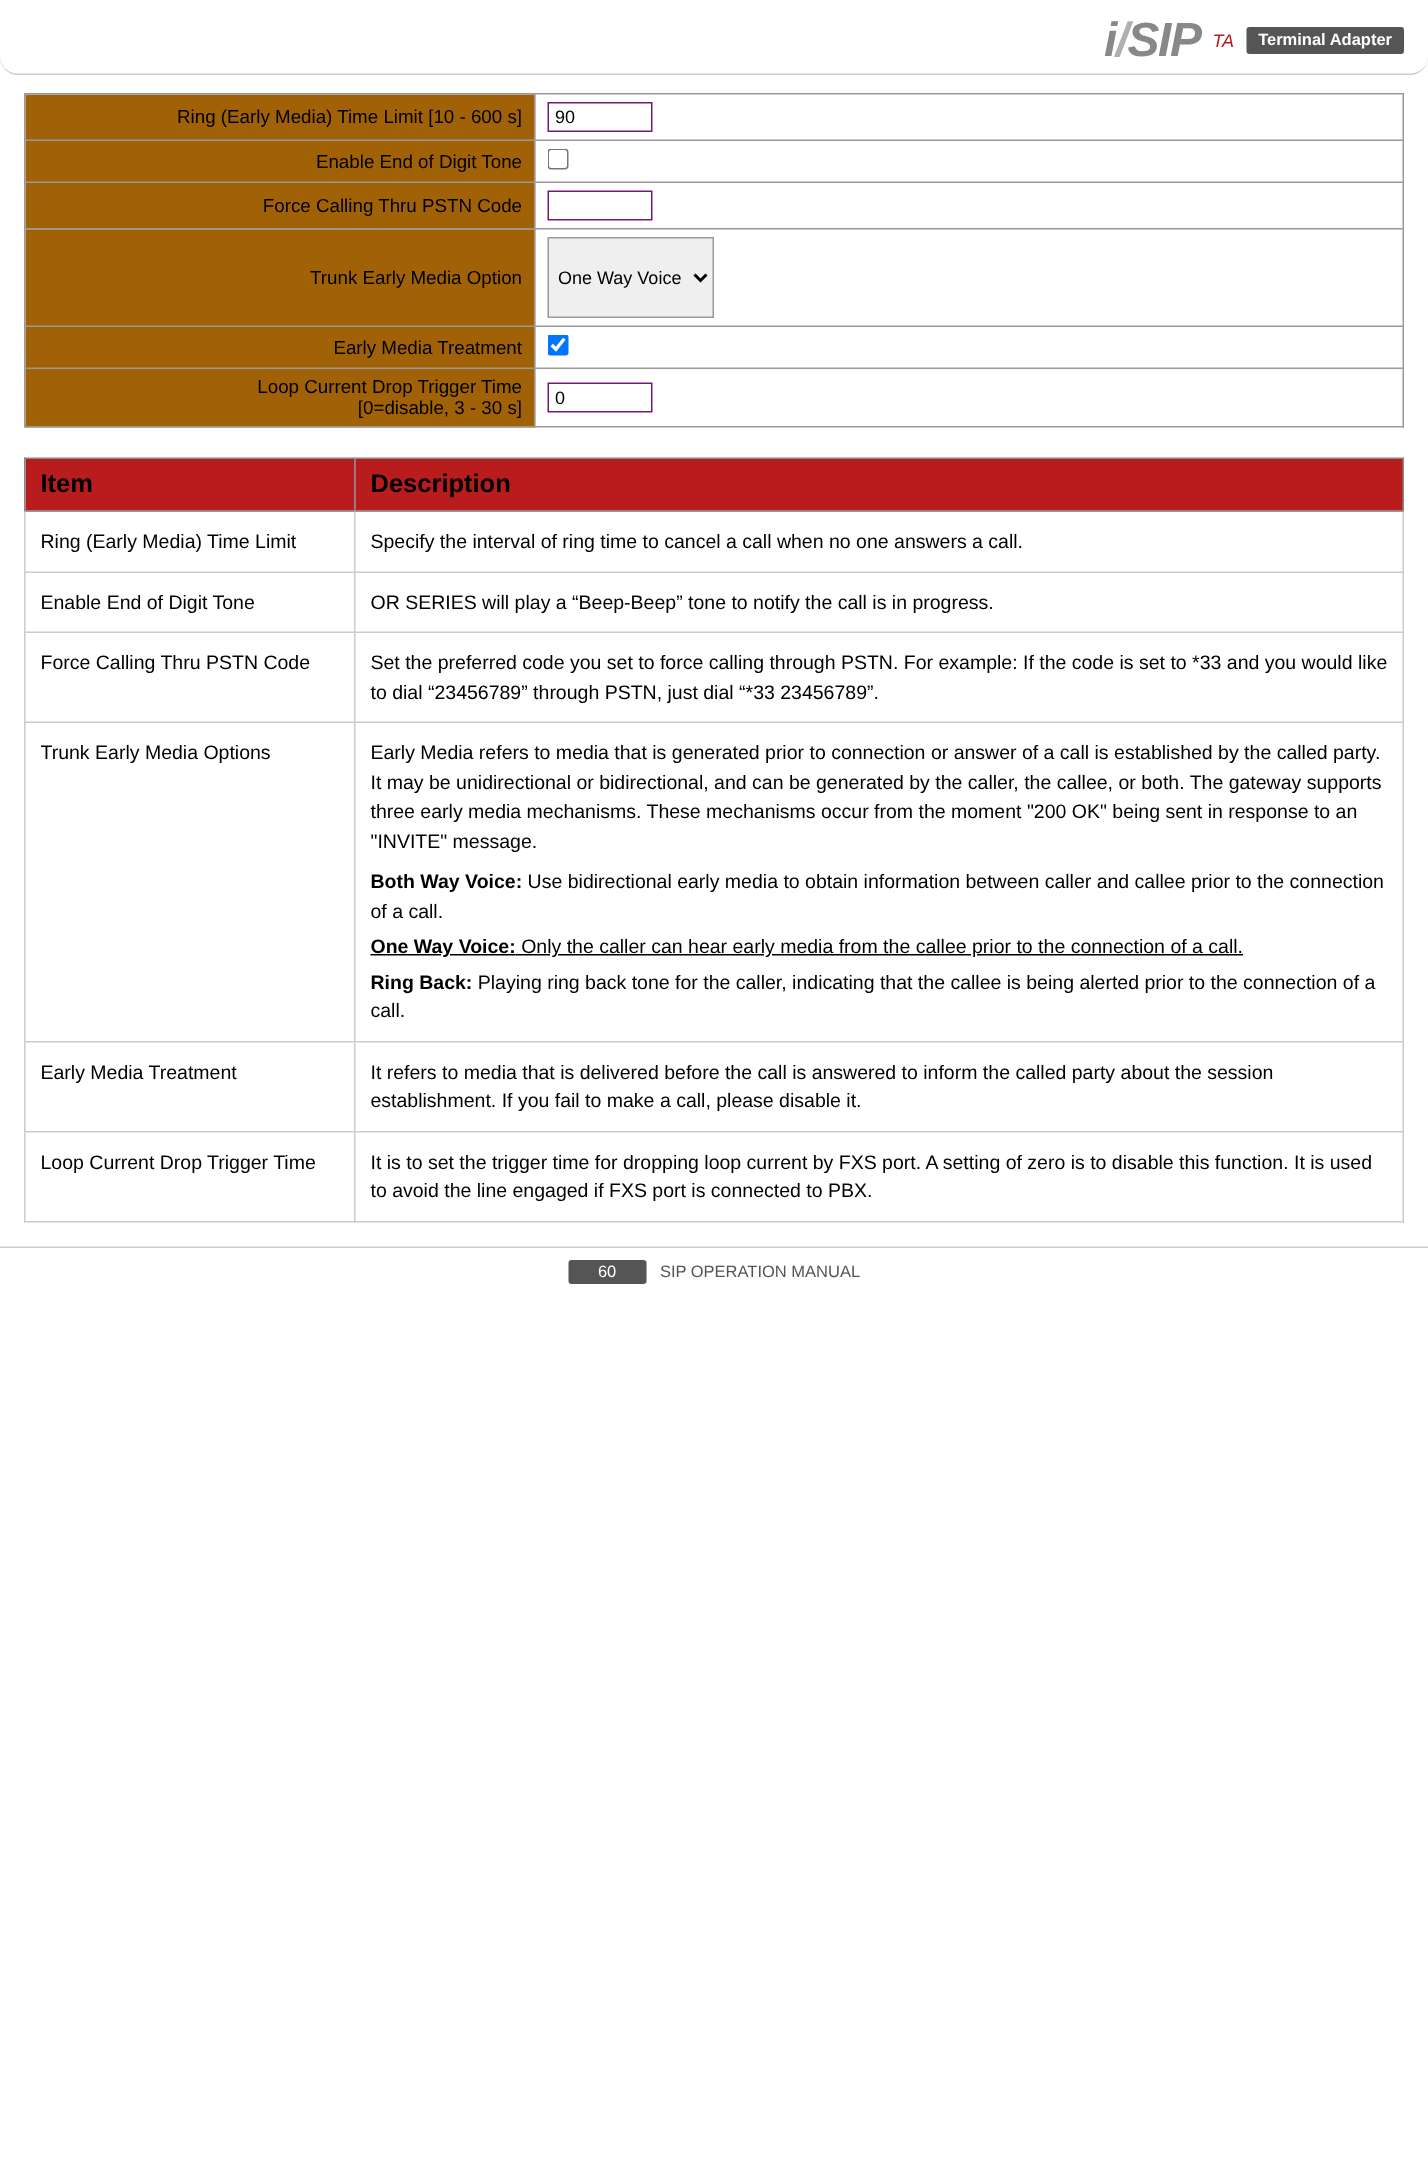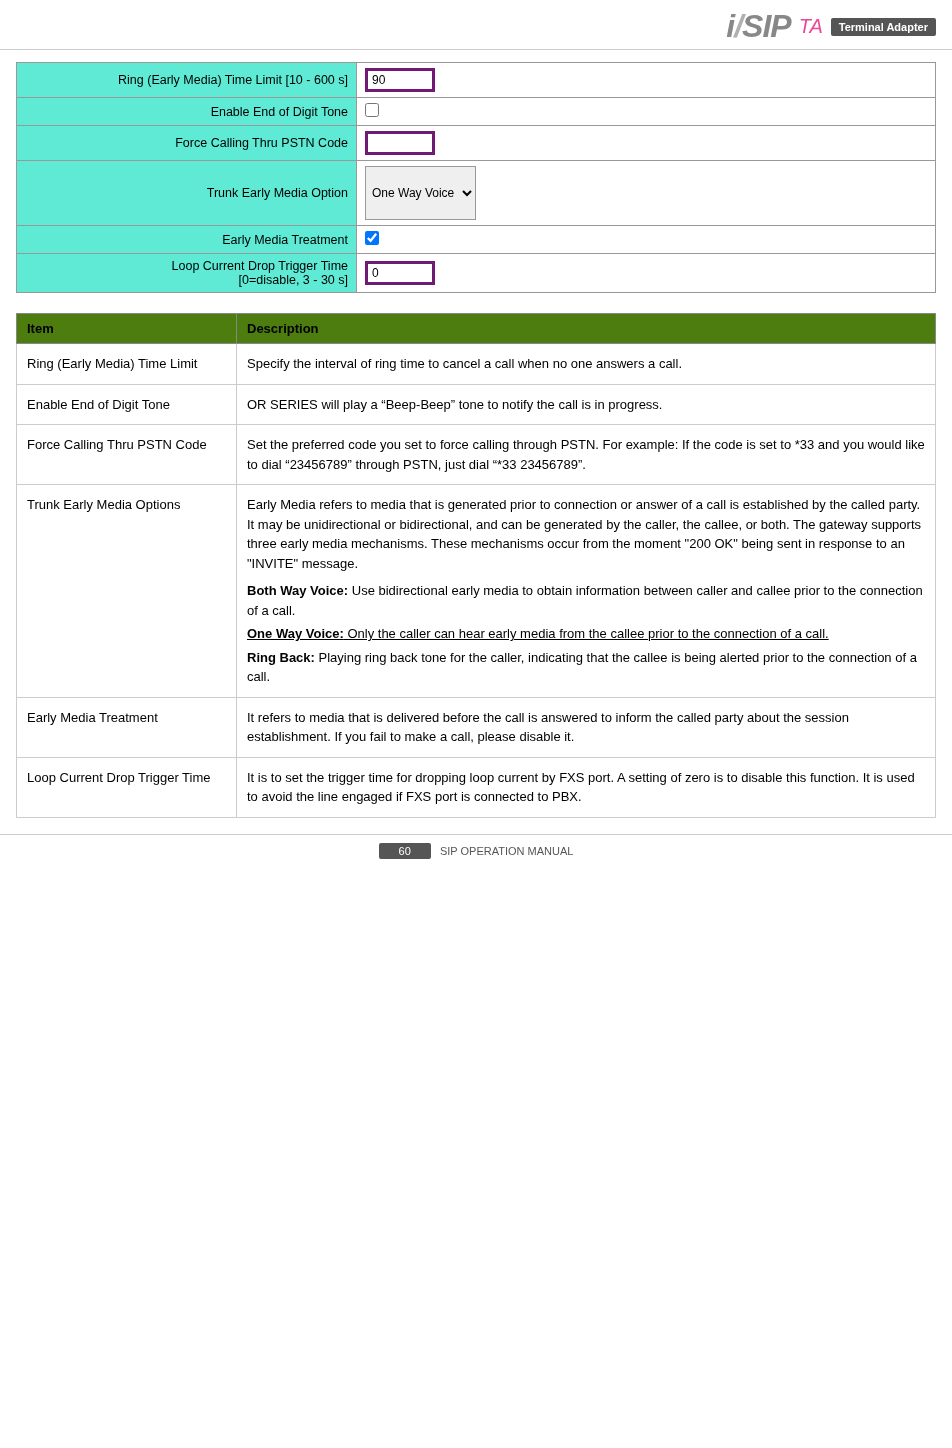--- a/index.html
+++ b/index.html
@@ -12,36 +12,37 @@
       color: #000;
     }
 
     
     .header {
       display: flex;
       justify-content: flex-end;
       align-items: center;
       padding: 8px 16px 4px 16px;
       border-bottom: 1px solid #ccc;
+      border-radius: 12px;
     }
     .logo-area {
       display: flex;
       align-items: center;
       gap: 8px;
     }
     .logo-text {
       font-size: 32px;
       font-style: italic;
       font-weight: bold;
       color: #888;
       letter-spacing: -1px;
     }
     .logo-ta {
-      font-size: 20px;
-      color: #ec4899;
+      font-size: 12px;
+      color: #b91c1c;
       font-style: italic;
     }
     .terminal-adapter-badge {
       background: #555;
       color: #fff;
       font-size: 11px;
       padding: 3px 8px;
       border-radius: 2px;
       font-weight: bold;
       text-align: right;
@@ -55,28 +56,28 @@
       border: 1px solid #999;
     }
     .settings-table td {
       border: 1px solid #999;
       padding: 5px 8px;
       vertical-align: middle;
     }
     .settings-table .label-cell {
       text-align: right;
       width: 340px;
-      background: #5eead4;
+      background: #a16207;
       font-size: 12.5px;
     }
     .settings-table .value-cell {
       background: #fff;
     }
     input[type="text"] {
-      border: 3px solid #701a75;
+      border: 1px solid #701a75;
       padding: 2px 4px;
       font-size: 12px;
       width: 70px;
     }
     input[type="checkbox"] {
       width: 14px;
       height: 14px;
       cursor: pointer;
     }
     select {
@@ -88,25 +89,25 @@
     
     .desc-section {
       margin: 20px 16px 12px 16px;
     }
     .desc-table {
       width: 100%;
       border-collapse: collapse;
       border: 1px solid #888;
     }
     .desc-table th {
-      background: #4d7c0f;
+      background: #b91c1c;
       border: 1px solid #888;
       padding: 7px 10px;
       text-align: left;
-      font-size: 13px;
+      font-size: 17px;
       font-weight: bold;
     }
     .desc-table td {
       border: 1px solid #ccc;
       padding: 10px 10px;
       vertical-align: top;
       font-size: 13px;
       line-height: 1.5;
     }
     .desc-table td.item-col {

